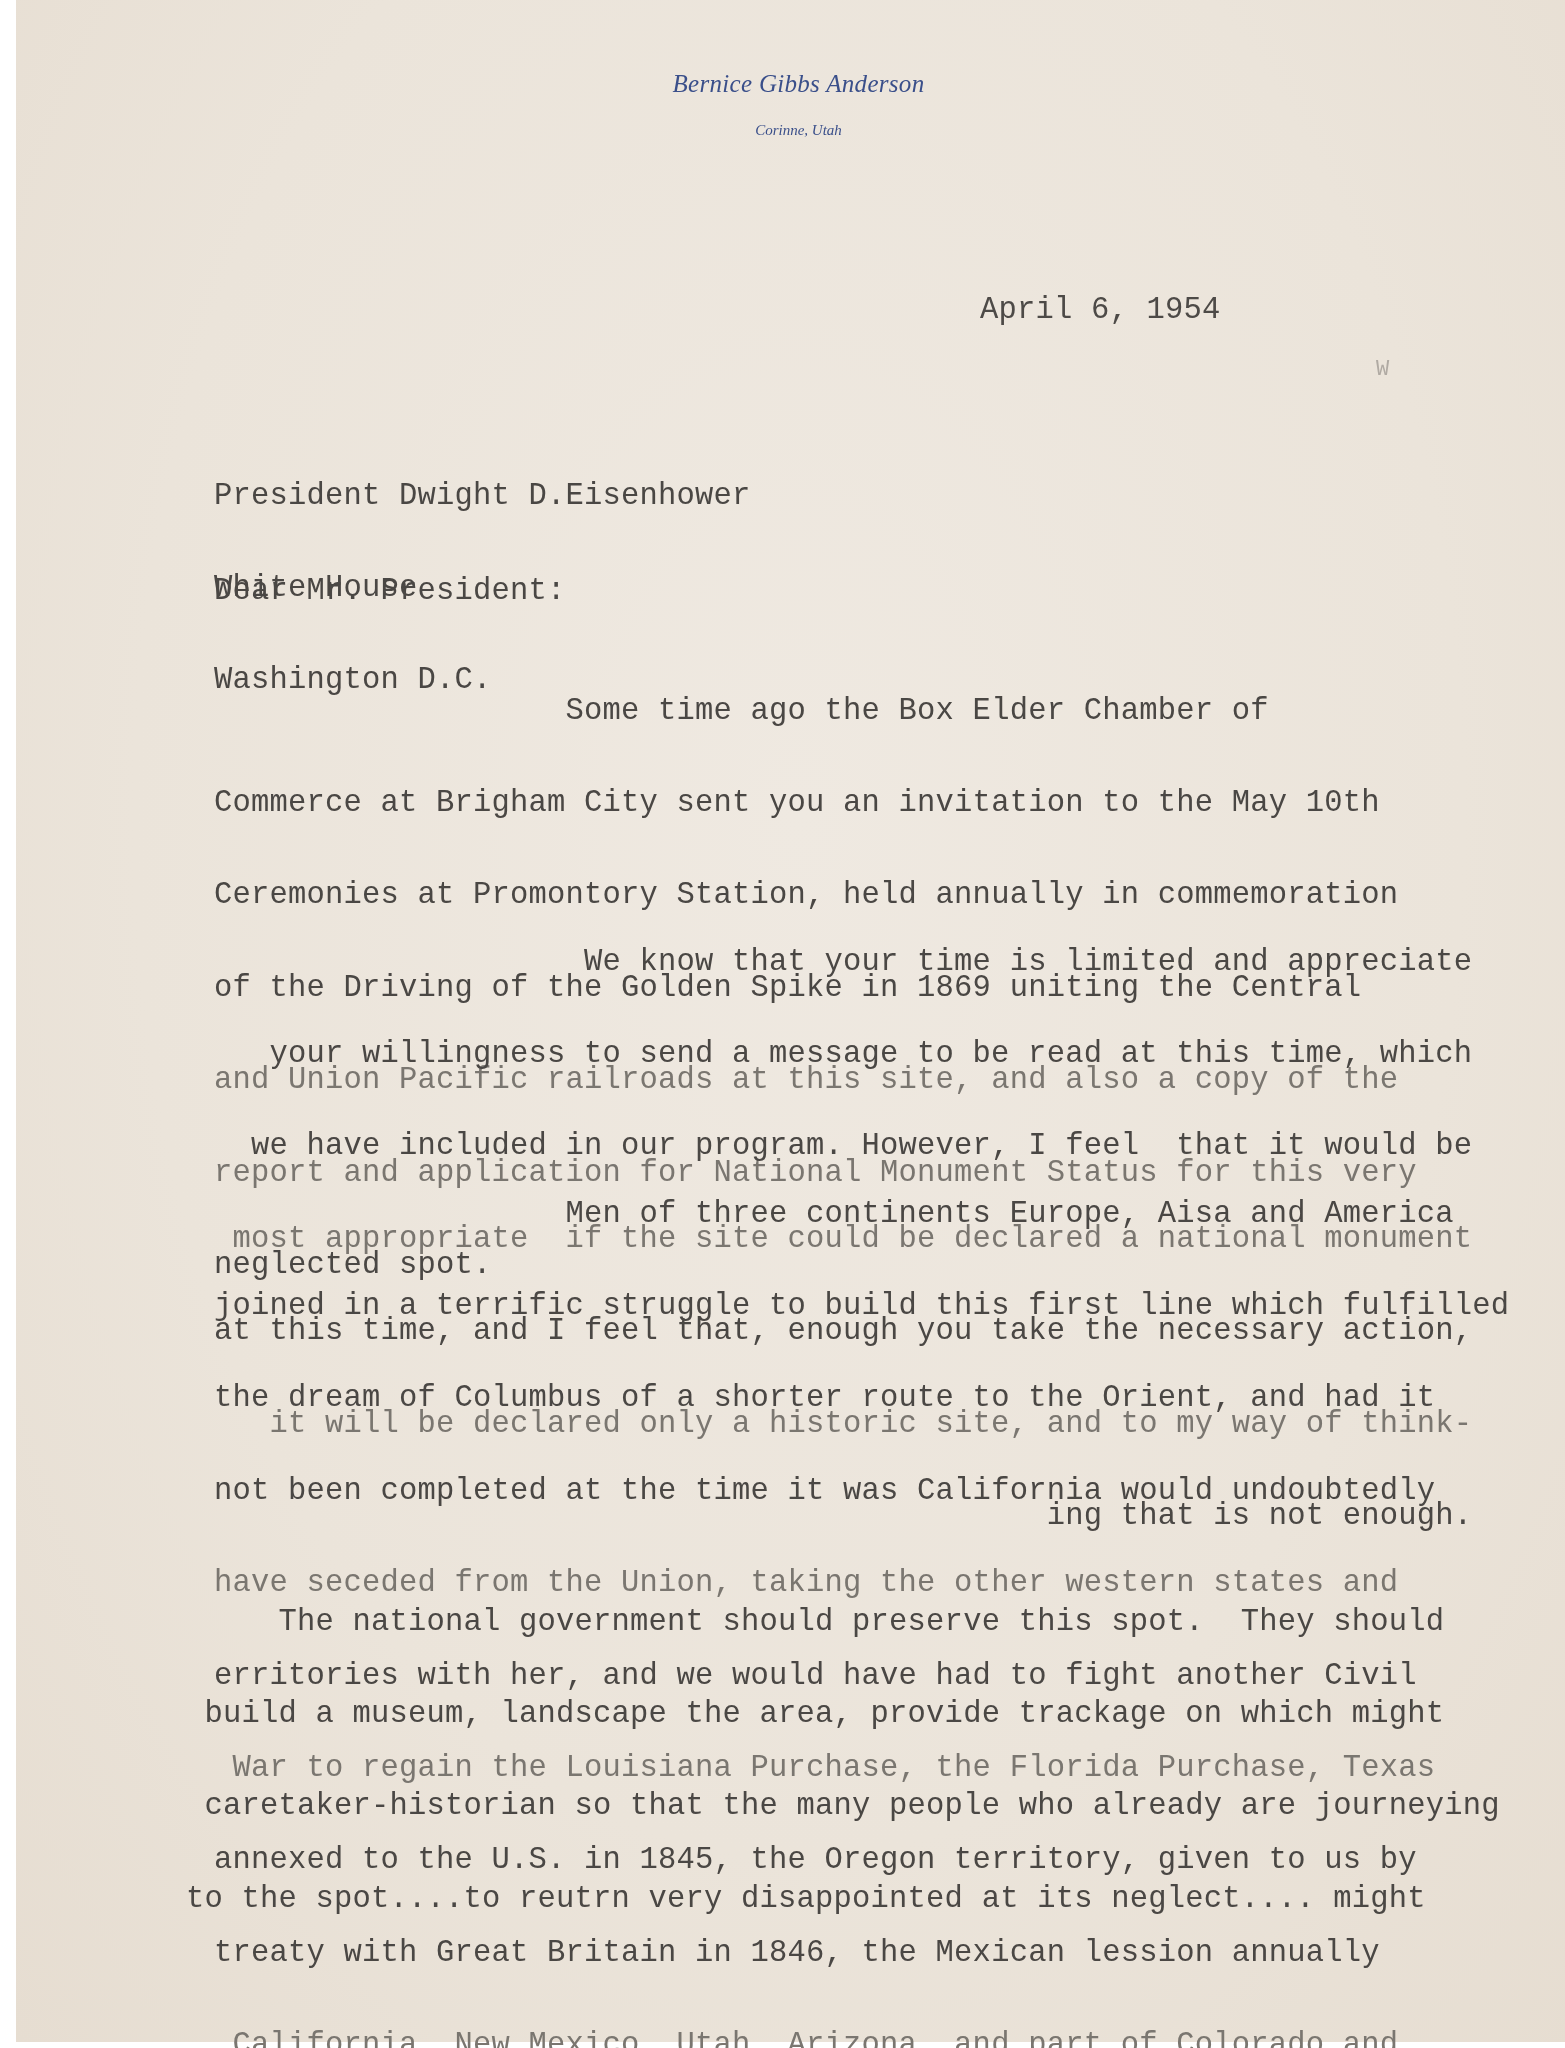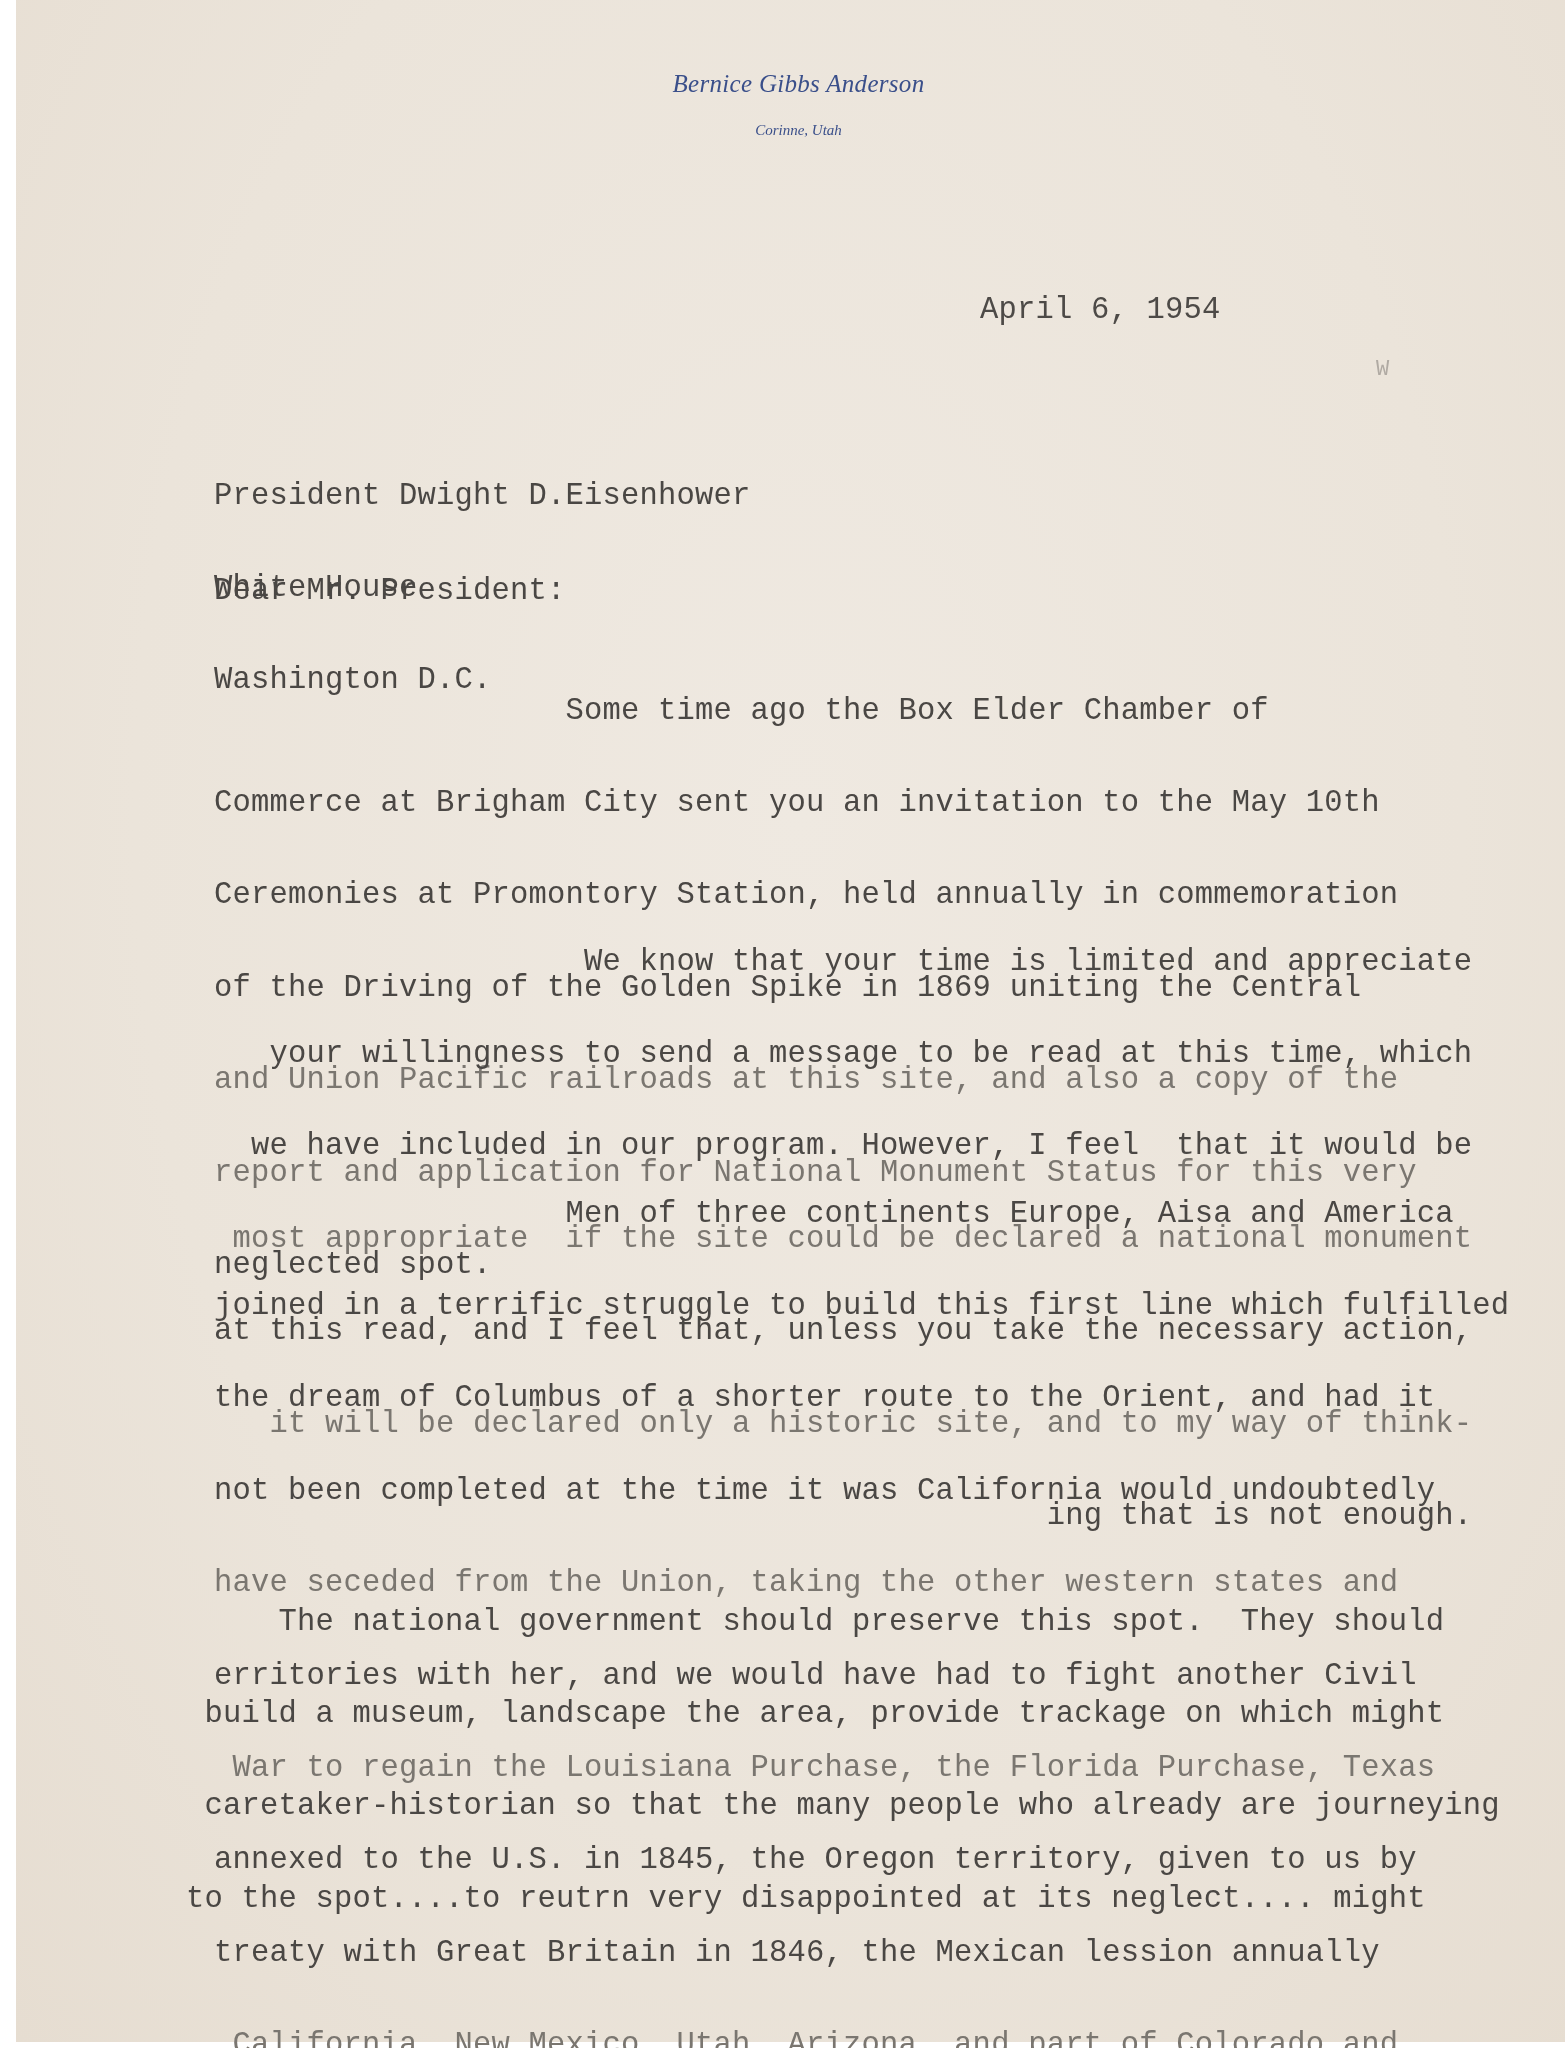--- a/index.html
+++ b/index.html
@@ -66,21 +66,21 @@
     <span class="line faint">and Union Pacific railroads at this site, and also a copy of the</span>
     <span class="line faint">report and application for National Monument Status for this very</span>
     <span class="line">neglected spot.</span>
   </div>
 
   <div class="typed para p2">
     <span class="line">                   We know that your time is limited and appreciate</span>
     <span class="line">your willingness to send a message to be read at this time, which</span>
     <span class="line">we have included in our program. However, I feel  that it would be</span>
     <span class="line faint">most appropriate  if the site could be declared a national monument</span>
-    <span class="line">at this read, and I feel that, unless you take the necessary action,</span>
+    <span class="line">at this time, and I feel that, enough you take the necessary action,</span>
     <span class="line faint">it will be declared only a historic site, and to my way of think-</span>
     <span class="line">ing that is not enough.</span>
   </div>
 
   <div class="typed para p3">
     <span class="line">                   Men of three continents Europe, Aisa and America</span>
     <span class="line">joined in a terrific struggle to build this first line which fulfilled</span>
     <span class="line">the dream of Columbus of a shorter route to the Orient, and had it</span>
     <span class="line">not been completed at the time it was California would undoubtedly</span>
     <span class="line faint">have seceded from the Union, taking the other western states and</span>

